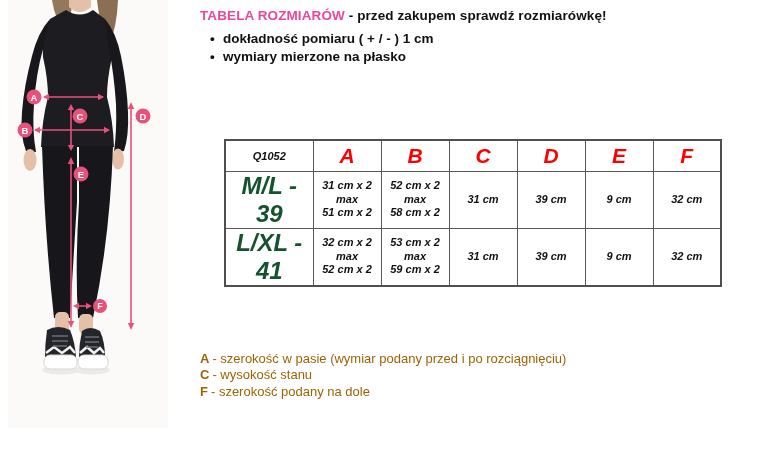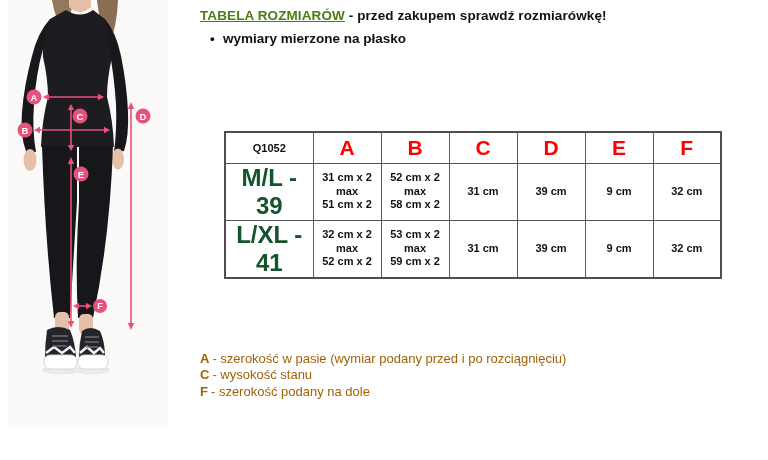--- a/index.html
+++ b/index.html
@@ -11,34 +11,35 @@
     overflow: hidden;
     color: #111;
   }
 
   
   .figure-svg { position: absolute; left: 0; top: 0; }
 
   
   .header { position: absolute; left: 200px; top: 8px; width: 560px; }
   .title { font-size: 13.5px; font-weight: bold; color: #111; letter-spacing: .1px; }
-  .title .hl { color: #4d7c0f; text-decoration: underline; }
+  .title .hl { color: #ec4899; }
   .bullets { margin: 7px 0 0 10px; padding: 0; list-style: none; }
   .bullets li {
     font-size: 13.5px; font-weight: bold; line-height: 18px;
     padding-left: 13px; position: relative;
   }
   .bullets li::before { content: "•"; position: absolute; left: 0; top: 0; }
 
   
   .size-table {
-    position: absolute; left: 224px; top: 131px;
+    position: absolute; left: 224px; top: 139px;
     border-collapse: collapse; table-layout: fixed;
     border: 2px solid #4f4f4f;
     background: #fff;
+    font-style: italic;
   }
   .size-table th, .size-table td {
     border: 1px solid #585858;
     text-align: center; vertical-align: middle;
     padding: 0 2px;
   }
   .size-table tr.head { height: 31px; }
   .size-table tr.data { height: 44px; }
   th.code  { font-size: 11px; font-weight: bold; color: #111; }
   th.letter{ font-size: 21px; font-weight: bold; color: #ff0000; }
@@ -147,20 +148,21 @@
       <text x="100" y="309.3" font-size="9" font-weight="bold" fill="#ffffff" text-anchor="middle">F</text>
     </g>
   </g>
 </svg>
 
 <div class="header">
   <div class="title">
     <span class="hl">TABELA ROZMIARÓW</span><span> - przed zakupem sprawdź rozmiarówkę!</span>
   </div>
   <ul class="bullets">
+    <li>dokładność pomiaru ( + / - ) 1 cm</li>
     <li>wymiary mierzone na płasko</li>
   </ul>
 </div>
 
 <table class="size-table">
   <colgroup>
     <col style="width:88px">
     <col style="width:68px">
       <col style="width:68px">
       <col style="width:68px">

